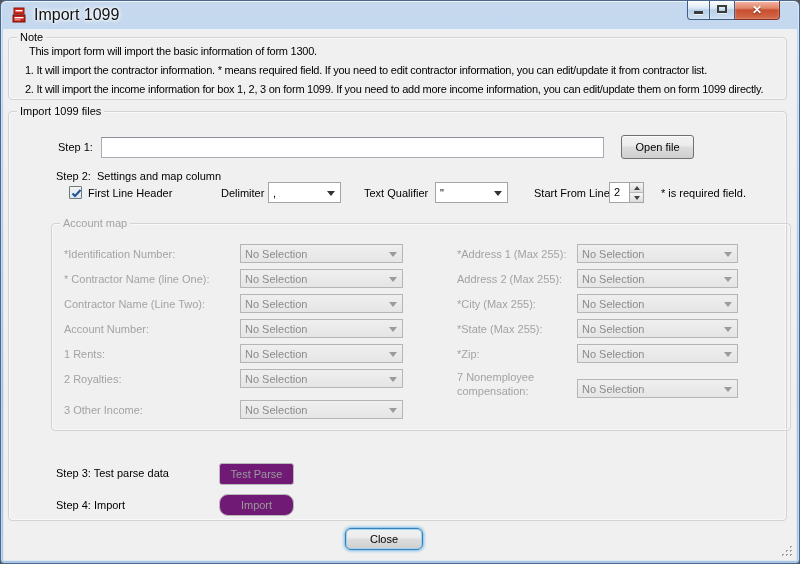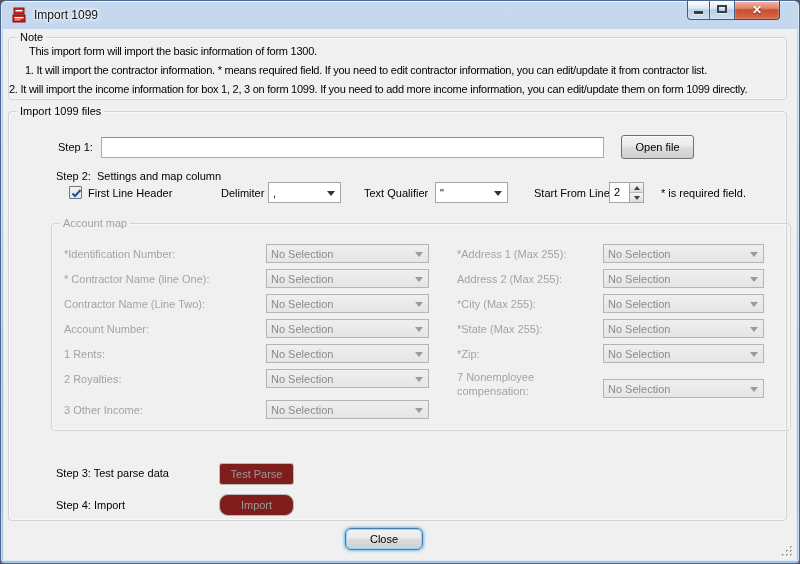--- a/index.html
+++ b/index.html
@@ -7,21 +7,21 @@
   .window{
     position:relative;width:800px;height:564px;
     font-family:"Liberation Sans",sans-serif;font-size:11px;color:#000;
     background:linear-gradient(180deg,#c6d9ef 0%,#b1cbe7 40%,#a2bfde 70%,#aac6e3 100%);
     border:1px solid #4a688f;border-radius:6px 6px 4px 4px;
     box-shadow:inset 0 1px 0 rgba(255,255,255,.7), inset 1px 0 0 rgba(255,255,255,.35), inset -1px 0 0 rgba(255,255,255,.35);
   }
   
   .titlebar{position:absolute;left:0;top:0;width:100%;height:29px;}
   .app-icon{position:absolute;left:10px;top:6px;width:17px;height:17px;}
-  .title-text{position:absolute;left:33px;top:0;line-height:28px;font-size:12px;color:#111;
+  .title-text{position:absolute;left:33px;top:0;line-height:28px;font-size:16px;color:#111;
     text-shadow:0 0 4px #fff,0 0 2px #fff,0 0 6px #fff;white-space:pre;}
   .caption-group{position:absolute;top:0;right:19px;display:flex;}
   .cap{height:19px;border:1px solid #3f5d85;border-top:none;position:relative;
     background:linear-gradient(#fdfdfd,#dcE9f6 40%,#b7cfe8 50%,#cfe0f2 100%);
     box-shadow:inset 0 1px 0 rgba(255,255,255,.85), inset 0 0 2px rgba(255,255,255,.6);}
   .cap.min{width:23px;border-radius:0 0 0 4px;}
   .cap.max{width:25px;border-left:none;}
   .cap.close{width:45px;border-left:none;border-radius:0 0 4px 0;
     background:linear-gradient(#f4b5a6,#e08468 40%,#c84f30 50%,#d4694a 100%);
     border-color:#7e3324;}
@@ -40,41 +40,41 @@
   .note-group{left:4px;top:7px;width:779px;height:63px;}
   .note-line{position:absolute;white-space:nowrap;letter-spacing:-0.25px;overflow:hidden;max-width:760px;}
   .import-group{left:4px;top:81px;width:779px;height:410px;}
   .lbl{position:absolute;white-space:pre;}
   .lbl.gray{color:#a3a3a3;}
   
   .textbox{position:absolute;background:#fff;border:1px solid #a9acb2;border-top-color:#8e9197;height:21px;
     font-family:"Liberation Sans",sans-serif;font-size:11px;padding:0 3px;cursor:text;}
   .btn{position:absolute;border:1px solid #707070;border-radius:3px;text-align:center;font-size:11px;color:#000;
     background:linear-gradient(#f2f2f2,#ebebeb 45%,#dddddd 50%,#cfcfcf);box-shadow:inset 0 1px 0 #fbfbfb;}
-  .btn.disabled{background:#7f1d1d;border-color:#b9b9b9;color:#9a9a9a;box-shadow:none;}
+  .btn.disabled{background:#701a75;border-color:#b9b9b9;color:#9a9a9a;box-shadow:none;}
   .btn.default-focus{border-color:#3c7fb1;box-shadow:inset 0 0 0 1px #9cd3f7,0 0 3px 1px #74b7e8;border-radius:6px;}
   .checkbox{position:absolute;width:13px;height:13px;background:linear-gradient(#f4f4f4,#dbe7f3);
     border:1px solid #70797f;border-radius:1px;}
   .checkbox svg{position:absolute;left:0;top:0;}
   .combo{position:absolute;border:1px solid #a5a5a5;background:#fff;display:flex;align-items:center;
     padding-left:4px;font-size:11px;}
   .combo .arr{position:absolute;right:5px;top:50%;margin-top:-2px;width:0;height:0;
     border-left:4px solid transparent;border-right:4px solid transparent;border-top:5px solid #333;}
   .combo.disabled{background:linear-gradient(#efefef,#e5e5e5);border-color:#b5b5b5;color:#8b8b8b;}
   .combo.disabled .arr{border-top-color:#9b9b9b;}
   .spinner{position:absolute;border:1px solid #a5a5a5;background:#fff;font-size:11px;}
   .spinner .val{position:absolute;left:4px;top:3px;}
   .spin-btns{position:absolute;right:0;top:0;bottom:0;width:14px;border-left:1px solid #a5a5a5;
     display:flex;flex-direction:column;}
   .spin-btn{flex:1;position:relative;background:linear-gradient(#f6f6f6,#dcdcdc);}
   .spin-btn.up{border-bottom:1px solid #b8b8b8;}
   .spin-btn i{position:absolute;left:50%;top:50%;width:0;height:0;margin:-2px 0 0 -3px;border-left:3px solid transparent;border-right:3px solid transparent;}
   .spin-btn.up i{border-bottom:4px solid #444;}
   .spin-btn.down i{border-top:4px solid #444;}
-  .cm-combo{height:19px;margin-left:26px;}
+  .cm-combo{height:19px;}
   .s2-combo{height:21px;width:73px;}
   .resize-grip{position:absolute;right:3px;bottom:3px;width:12px;height:12px;}
 </style>
 </head>
 <body>
 
 <div class="window">
 
   <div class="titlebar">
     <span class="app-icon">
@@ -99,21 +99,21 @@
         </div>
     </div>
   </div>
 
   <div class="client">
 
     <div class="groupbox note-group">
       <span class="legend">Note</span>
       <div class="note-line" style="left:20px;top:7px;">This import form will import the basic information of form 1300.</div>
       <div class="note-line" style="left:16px;top:26px;">1. It will import the contractor information. * means required field. If you need to edit contractor information, you can edit/update it from contractor list.</div>
-      <div class="note-line" style="left:0;top:45px;">2. It will import the income information for box 1, 2, 3 on form 1099. If you need to add more income information, you can edit/update them on form 1099 directly.</div>
+      <div class="note-line" style="left:16px;top:45px;">2. It will import the income information for box 1, 2, 3 on form 1099. If you need to add more income information, you can edit/update them on form 1099 directly.</div>
     </div>
 
     <div class="groupbox import-group">
       <span class="legend">Import 1099 files</span>
 
       <div class="lbl" style="left:49px;top:29px;">Step 1:</div>
       <input class="textbox" style="left: 92px; top: 25px; width: 503px;" value="">
       <button class="btn" style="left:612px;top:23px;width:73px;height:24px;">Open file</button>
 
       <div class="lbl" style="left:47px;top:58px;">Step 2:  Settings and map column</div>

